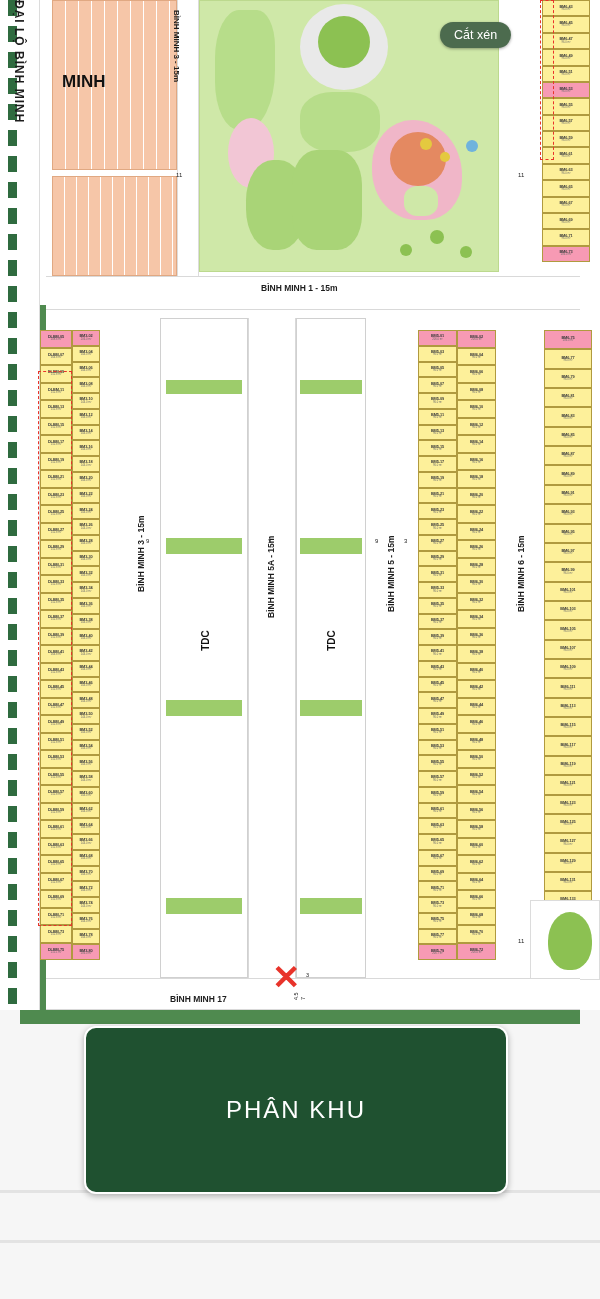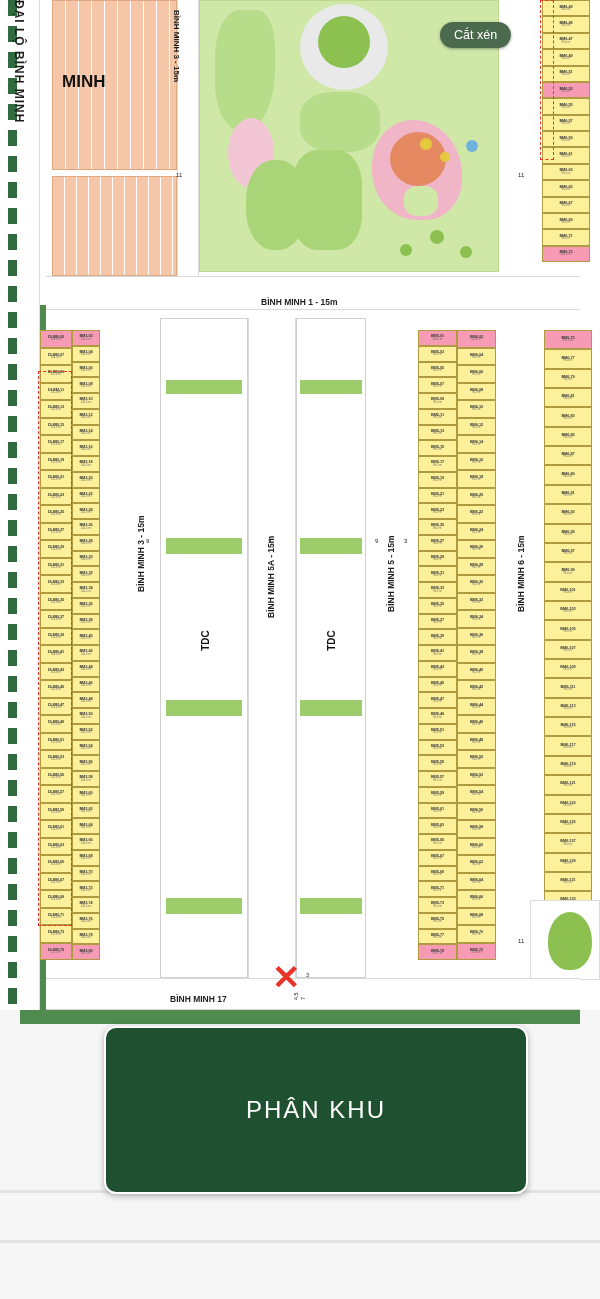--- a/index.html
+++ b/index.html
@@ -101,21 +101,21 @@
   <div class="abs" style="left:404px;top:186px;width:34px;height:30px;background:#cfe8a8;border-radius:40%;"></div>
   <div class="abs" style="left:430px;top:230px;width:14px;height:14px;background:#8cc152;border-radius:50%;"></div>
   <div class="abs" style="left:400px;top:244px;width:12px;height:12px;background:#8cc152;border-radius:50%;"></div>
   <div class="abs" style="left:460px;top:246px;width:12px;height:12px;background:#8cc152;border-radius:50%;"></div>
 
   <div class="numlbl" style="left:176px;top:172px;">11</div>
   <div class="numlbl" style="left:518px;top:172px;">11</div>
   <div class="numlbl" style="left:424px;top:292px;">11</div>
 
   <div class="abs" style="left:46px;top:276px;width:534px;height:34px;background:#ffffff;border-top:1px solid #d9d9d9;border-bottom:1px solid #d9d9d9;"></div>
-  <div class="roadlbl" style="left:252px;top:297px;padding-left:9px;">BÌNH MINH 1 - 15m</div>
+  <div class="roadlbl" style="left:252px;top:283px;padding-left:9px;">BÌNH MINH 1 - 15m</div>
 
   <div class="abs" style="left:540px;top:0;width:52px;height:262px;">
     <div id="col-bm6-topright" class="abs" style="left:2px;top:0;width:48px;height:262px;">
         <div class="lot yellow" style="left: 0px; top: 0px; width: 100%; height: 16.375px;">
           <span class="code">BM6-43</span>
           <span class="area">96.0 m²</span>
         </div>
         <div class="lot yellow" style="left: 0px; top: 16.375px; width: 100%; height: 16.375px;">
           <span class="code">BM6-45</span>
           <span class="area">96.0 m²</span>
@@ -975,17 +975,17 @@
 
   <div class="abs" style="left:46px;top:978px;width:534px;height:32px;background:#ffffff;border-top:1px solid #d9d9d9;border-bottom:1px solid #d9d9d9;"></div>
   <div class="roadlbl" style="left:170px;top:994px;">BÌNH MINH 17</div>
   <div class="xmark" style="left:272px;top:960px;">✕</div>
   <div class="dimlbl" style="left:293px;top:1000px;transform:rotate(-90deg);transform-origin:left top;">4.5</div>
   <div class="dimlbl" style="left:300px;top:1000px;transform:rotate(-90deg);transform-origin:left top;">7</div>
   <div class="dimlbl" style="left:306px;top:972px;">3</div>
 
   <div class="cropbtn" style="left:440px;top:22px;">Cắt xén</div>
 
-  <div class="banner" style="left:104px;top:1026px;width:420px;height:164px;gap:19px;">
+  <div class="banner" style="left:84px;top:1026px;width:420px;height:164px;gap:19px;">
     <div class="l1">PHÂN KHU</div>
   </div>
 
 </div>
 
 </body></html>

